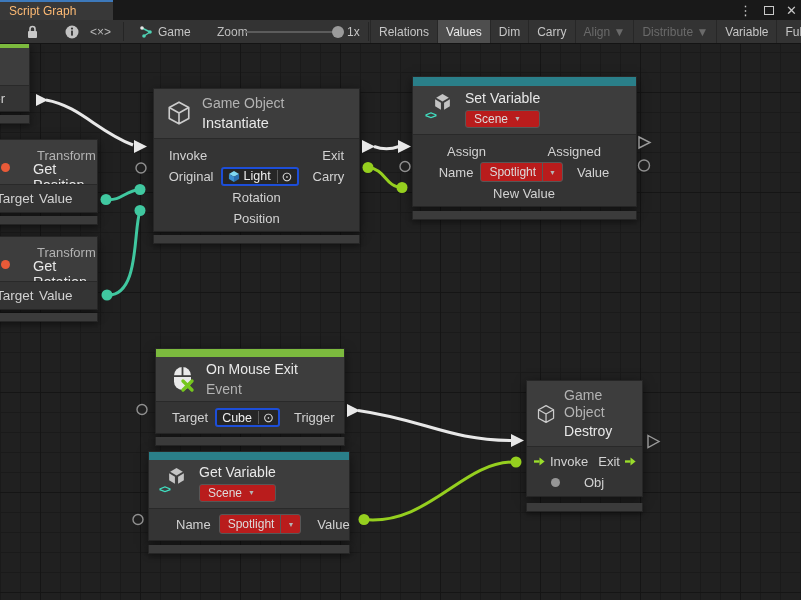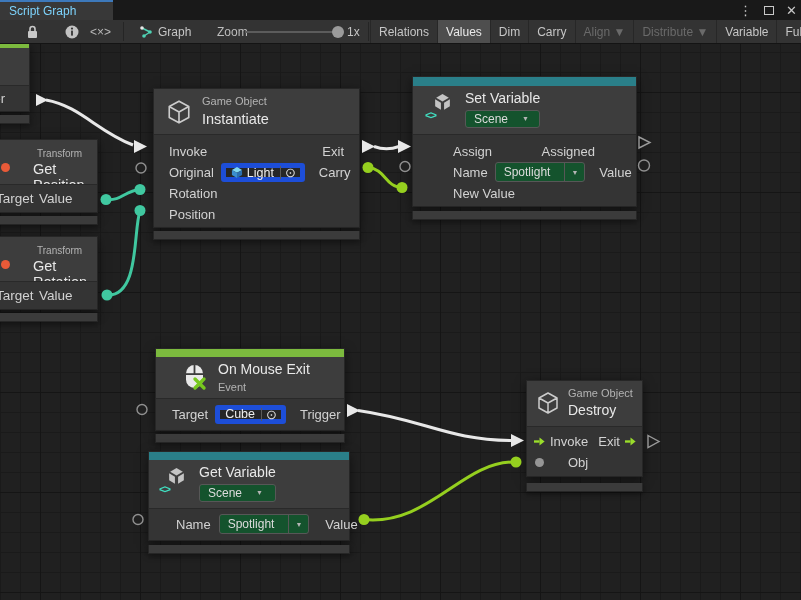--- a/index.html
+++ b/index.html
@@ -3,21 +3,21 @@
 <meta charset="utf-8">
 <style>
   * { margin:0; padding:0; box-sizing:border-box; }
   html,body { width:801px; height:600px; overflow:hidden; background:#191919;
               font-family:"Liberation Sans", sans-serif; }
 
   
   .tabbar { position:absolute; left:0; top:0; width:801px; height:20px; background:#191919;
             display:flex; align-items:stretch; }
   .tab { width:113px; background:#383838; border-top:2px solid #3d79bb;
-         color:#7dd3fc; font-size:12px; display:flex; align-items:center; padding-left:9px; }
+         color:#fdba74; font-size:12px; display:flex; align-items:center; padding-left:9px; }
   .winctl { position:absolute; right:4px; top:0; height:20px; display:flex; align-items:center;
             gap:12px; color:#c9c9c9; }
   .winctl span { font-size:13px; line-height:1; cursor:default; }
   .win-max { width:10px; height:9px; border:1.5px solid #c9c9c9; display:inline-block; }
 
   
   .toolbar { position:absolute; left:0; top:20px; width:801px; height:24px; background:#333333;
              border-bottom:1px solid #141414; color:#c6c6c6; font-size:12px; }
   .toolbar .abs { position:absolute; top:0; height:23px; display:flex; align-items:center; }
   .vsep { position:absolute; top:2px; width:1px; height:19px; background:#252525; }
@@ -46,45 +46,45 @@
   .node { position:absolute; z-index:1; }
   .nmain { border:1px solid #262626; box-shadow:0 3px 10px rgba(0,0,0,.5); }
   .cbar { height:8px; }
   .cbar.teal { background:#2a7f89; }
   .cbar.green { background:#7cba3e; }
   .nheader { background:#3d3d3d; display:flex; align-items:center; gap:10px; padding:6px 12px; }
   .nbody { background:#343434; border-top:1px solid #292929; }
   .ngap { height:3px; }
   .nfooter { height:9px; background:#3b3b3b; border:1px solid #262626; border-top:none;
              box-shadow:0 2px 6px rgba(0,0,0,.45); }
-  .ncat { font-size:11px; color:#b3b3b3; line-height:1.2; }
+  .ncat { font-size:14px; color:#b3b3b3; line-height:1.2; }
   .ntitle { font-size:14.5px; color:#e8e8e8; line-height:1.25; }
   .hcol { display:flex; flex-direction:column; gap:2px; }
   .row { display:flex; align-items:center; height:21px; padding:0 15px; gap:7px;
-         font-size:13px; color:#d2d2d2; }
+         font-size:13px; color:#d2d2d2;justify-content:center; }
   .grow { flex:1; }
 
   
   .pill { display:inline-flex; align-items:center; height:19px; background:#262626;
-          border:5px solid #1d4ed8; border-radius:3px; padding:0 0 0 5px; gap:4px;
+          border:2px solid #1d4ed8; border-radius:3px; padding:0 0 0 5px; gap:4px;
           font-size:12.5px; color:#eeeeee; }
   .picker { border-left:1px solid #5a5a5a; padding:0 4px; margin-left:2px; font-size:13px;
             color:#dddddd; line-height:1; }
-  .dd { display:inline-flex; align-items:center; height:18px; background:#14532d;
-        border:1px solid #575757; border-radius:3px; font-size:12px; color:#dcdcdc;gap:8px; }
+  .dd { display:inline-flex; align-items:center; height:18px; background:#b91c1c;
+        border:1px solid #575757; border-radius:3px; font-size:12px; color:#dcdcdc; }
   .dd .txt { padding:0 6px 0 8px; }
   .dd .arr { font-size:7px; color:#b5b5b5; padding:0 6px 0 0; }
   .dd .arrbox { border-left:1px solid #575757; padding:0 6px; font-size:7px; color:#b5b5b5;
                 align-self:stretch; display:flex; align-items:center; }
 
   
   .t-header { position:relative; height:44px; background:#3d3d3d; }
   .t-dot { position:absolute; left:62px; top:23px; width:9px; height:9px; border-radius:50%;
            background:#e85a38; }
-  .t-cat { position:absolute; left:98px; top:8px; font-size:10px; color:#b3b3b3; }
+  .t-cat { position:absolute; left:98px; top:8px; font-size:13px; color:#b3b3b3; }
   .t-title { position:absolute; left:94px; top:21px; font-size:14.5px; color:#e8e8e8; }
   .t-row { position:relative; height:28px; background:#343434; border-top:1px solid #292929;
            font-size:13.5px; color:#d2d2d2; }
   .t-row .lab1 { position:absolute; left:57px; top:6px; }
   .t-row .lab2 { position:absolute; left:100px; top:6px; }
 
   .frag-row { position:relative; height:26px; background:#343434; border-top:1px solid #292929; }
   .frag-row .lab { position:absolute; right:24px; top:5px; font-size:13px; color:#d2d2d2; }
 
   .wires { position:absolute; left:0; top:0; width:801px; height:556px; z-index:5;
@@ -130,21 +130,21 @@
 
   <div class="abs" style="left:139px">
     <svg width="15" height="14" viewBox="0 0 15 14">
       <path d="M3 3 L11 7 M11 7 L5 11" stroke="#4fd2b4" stroke-width="1.4" fill="none"></path>
       <circle cx="3" cy="3" r="1.8" fill="#e8e8e8"></circle>
       <circle cx="11" cy="7" r="1.8" fill="#4fd2b4"></circle>
       <circle cx="5" cy="11" r="1.8" fill="#4fd2b4"></circle>
     </svg>
   </div>
   <div class="abs" style="left:158px">
-    <span>Graph</span>
+    <span>Game</span>
   </div>
 
   <div class="abs" style="left:217px; color:#bdbdbd">
     <span>Zoom</span>
   </div>
   <div class="zoom-track"></div>
   <div class="zoom-handle"></div>
   <div class="abs" style="left:347px">
     <span>1x</span>
   </div>
@@ -264,21 +264,21 @@
           <span class="vkind">&lt;&gt;</span>
         </div>
         <div class="hcol">
           <span class="ntitle" style="font-size:14px">Set Variable</span>
           <span class="dd">
             <span class="txt">Scene</span>
             <span class="arr">▼</span>
           </span>
         </div>
       </div>
-      <div class="nbody" style="padding:6px 14px 2px">
+      <div class="nbody" style="padding:6px 8px 2px">
         <div class="row" style="padding:0 27px 0 26px">
           <span>Assign</span>
           <span class="grow"></span>
           <span>Assigned</span>
         </div>
         <div class="row" style="padding:0 27px 0 26px">
           <span>Name</span>
           <span class="dd" style="height:20px">
             <span class="txt">Spotlight</span>
             <span class="arrbox">▼</span>
@@ -291,21 +291,21 @@
         </div>
       </div>
     </div>
     <div class="ngap" style="height:4px"></div>
     <div class="nfooter"></div>
   </div>
 
   <div class="node" style="left:155px; top:304px; width:190px">
     <div class="nmain">
       <div class="cbar green"></div>
-      <div class="nheader" style="padding:4px 26px">
+      <div class="nheader" style="padding:4px 14px">
         <svg width="26" height="28" viewBox="0 0 26 28">
           <rect x="4" y="2" width="17" height="23" rx="8.5" fill="#e9e9e9"></rect>
           <rect x="11.6" y="2" width="1.8" height="9" fill="#3d3d3d"></rect>
           <rect x="4" y="10.2" width="17" height="1.8" fill="#3d3d3d"></rect>
           <path d="M13 16 L22 25 M22 16 L13 25" stroke="#76c71e" stroke-width="3.4" stroke-linecap="round"></path>
         </svg>
         <div class="hcol">
           <span class="ntitle" style="font-size:14px">On Mouse Exit</span>
           <span class="ncat">Event</span>
         </div>

